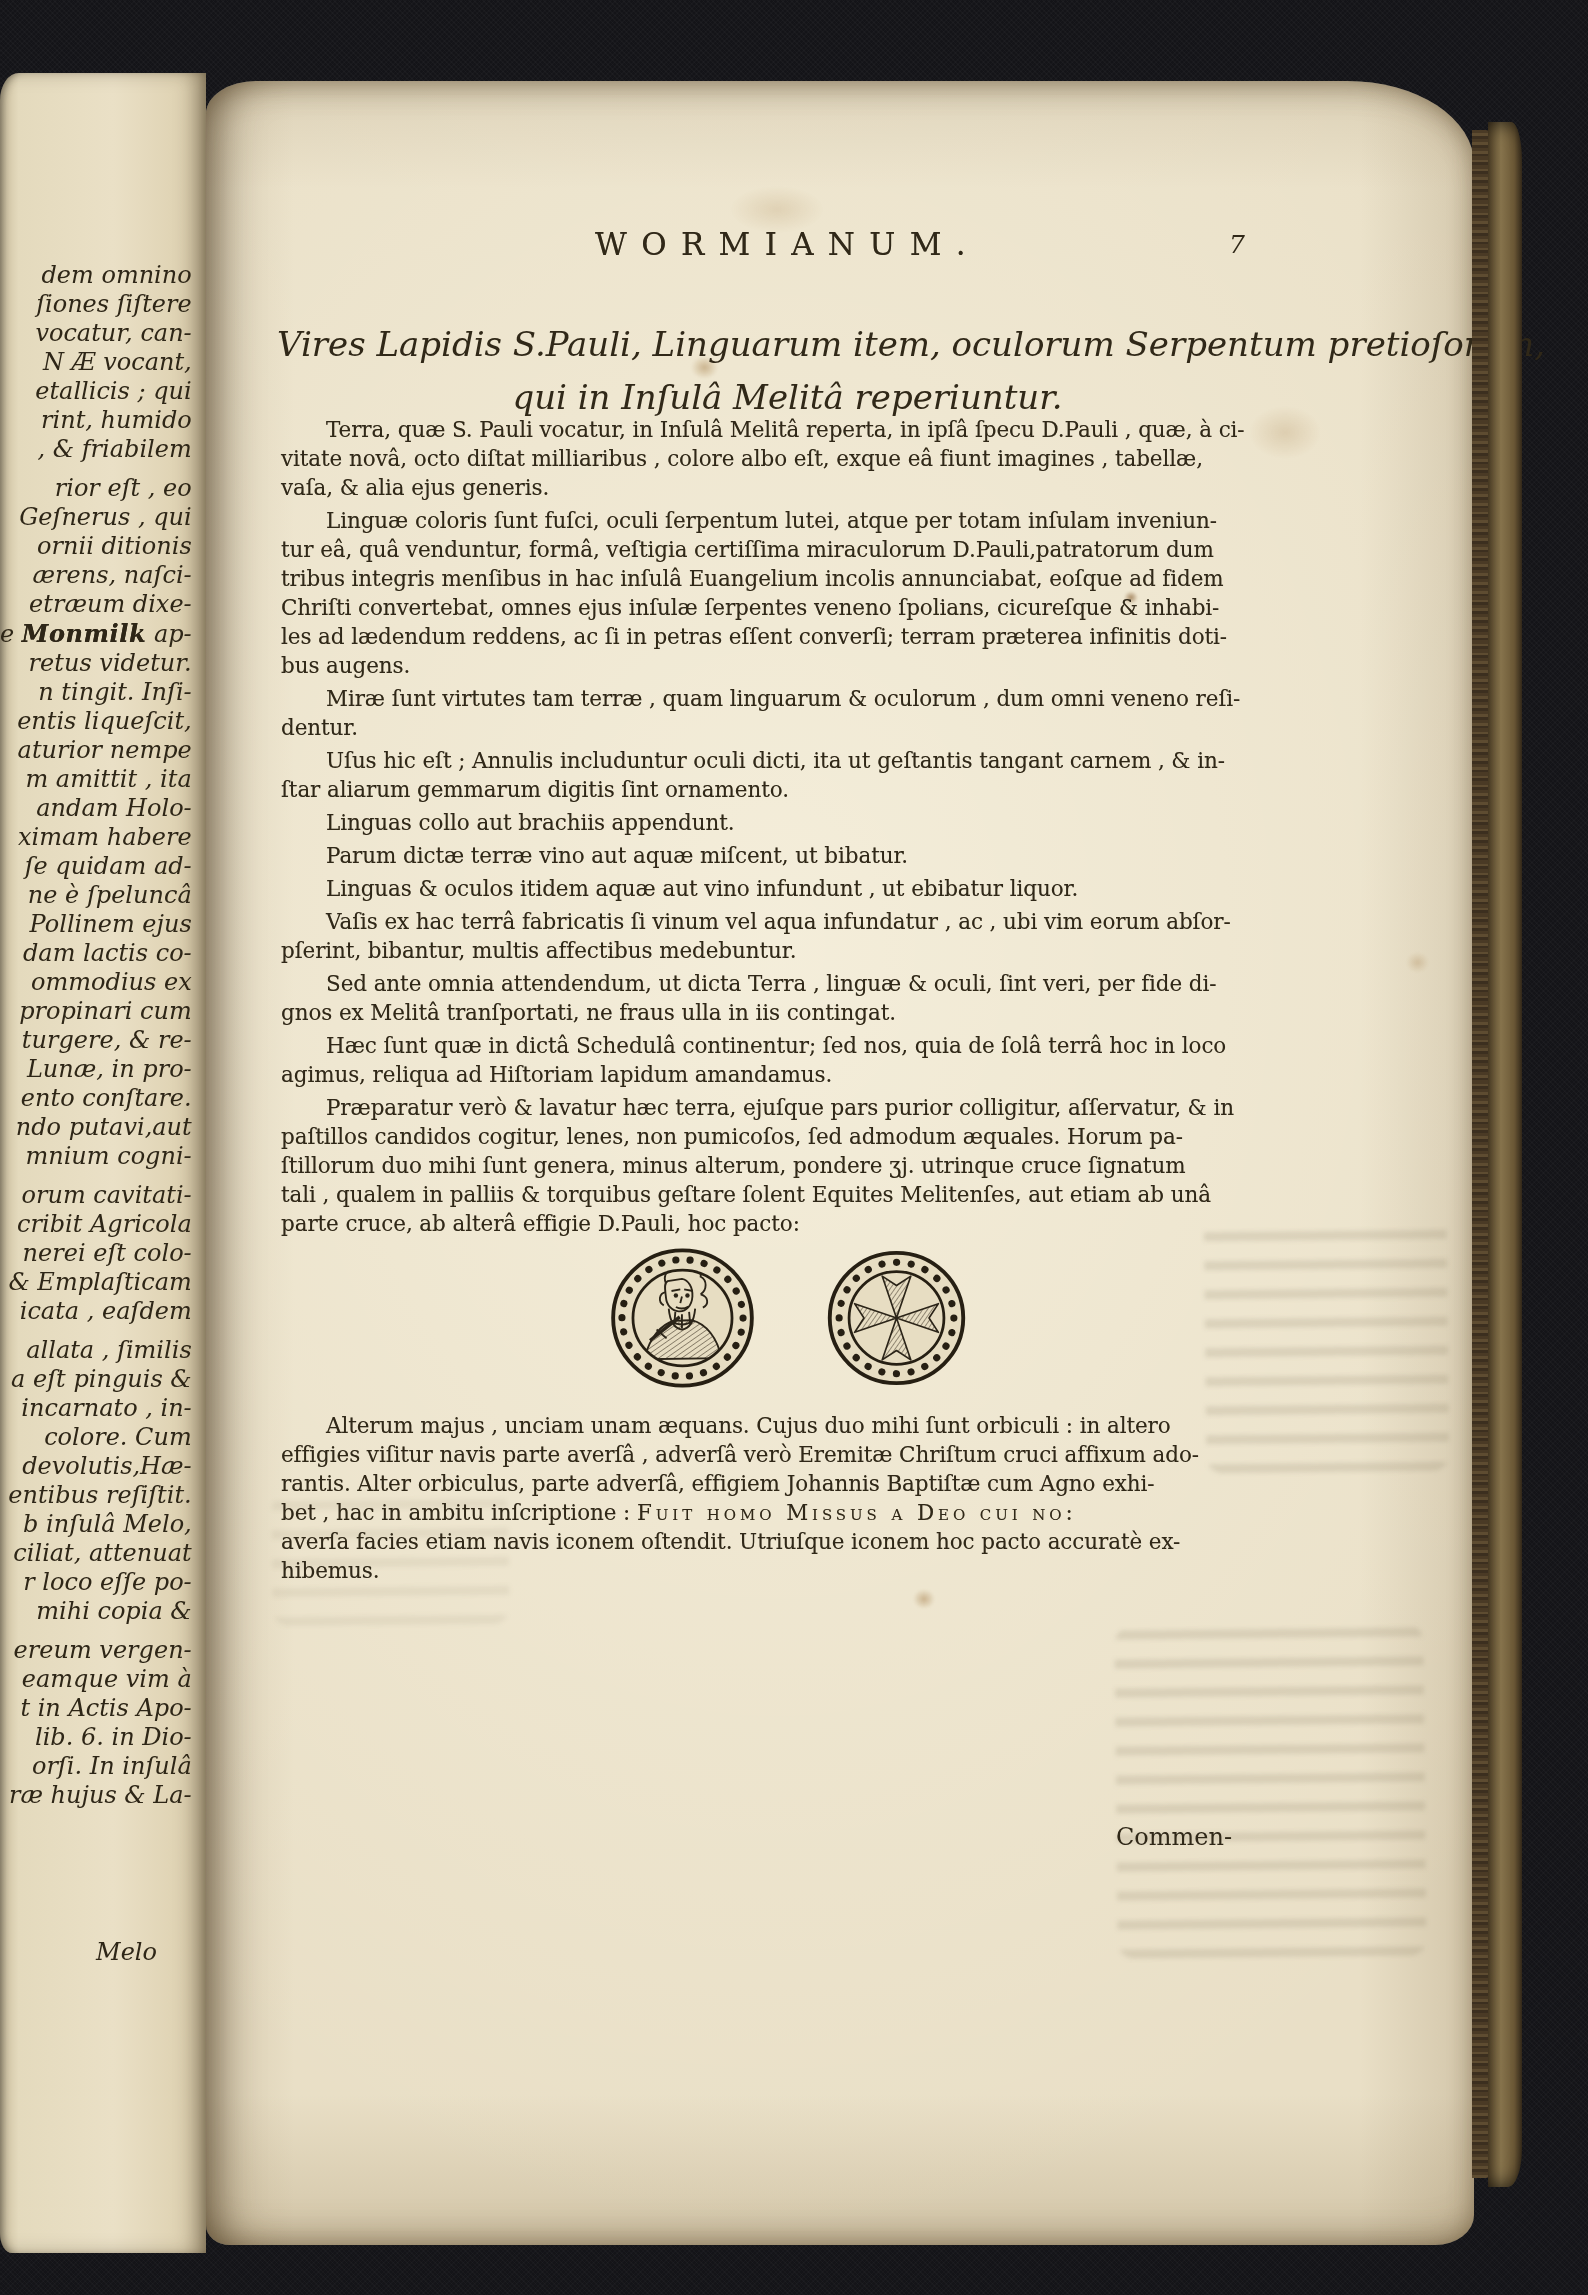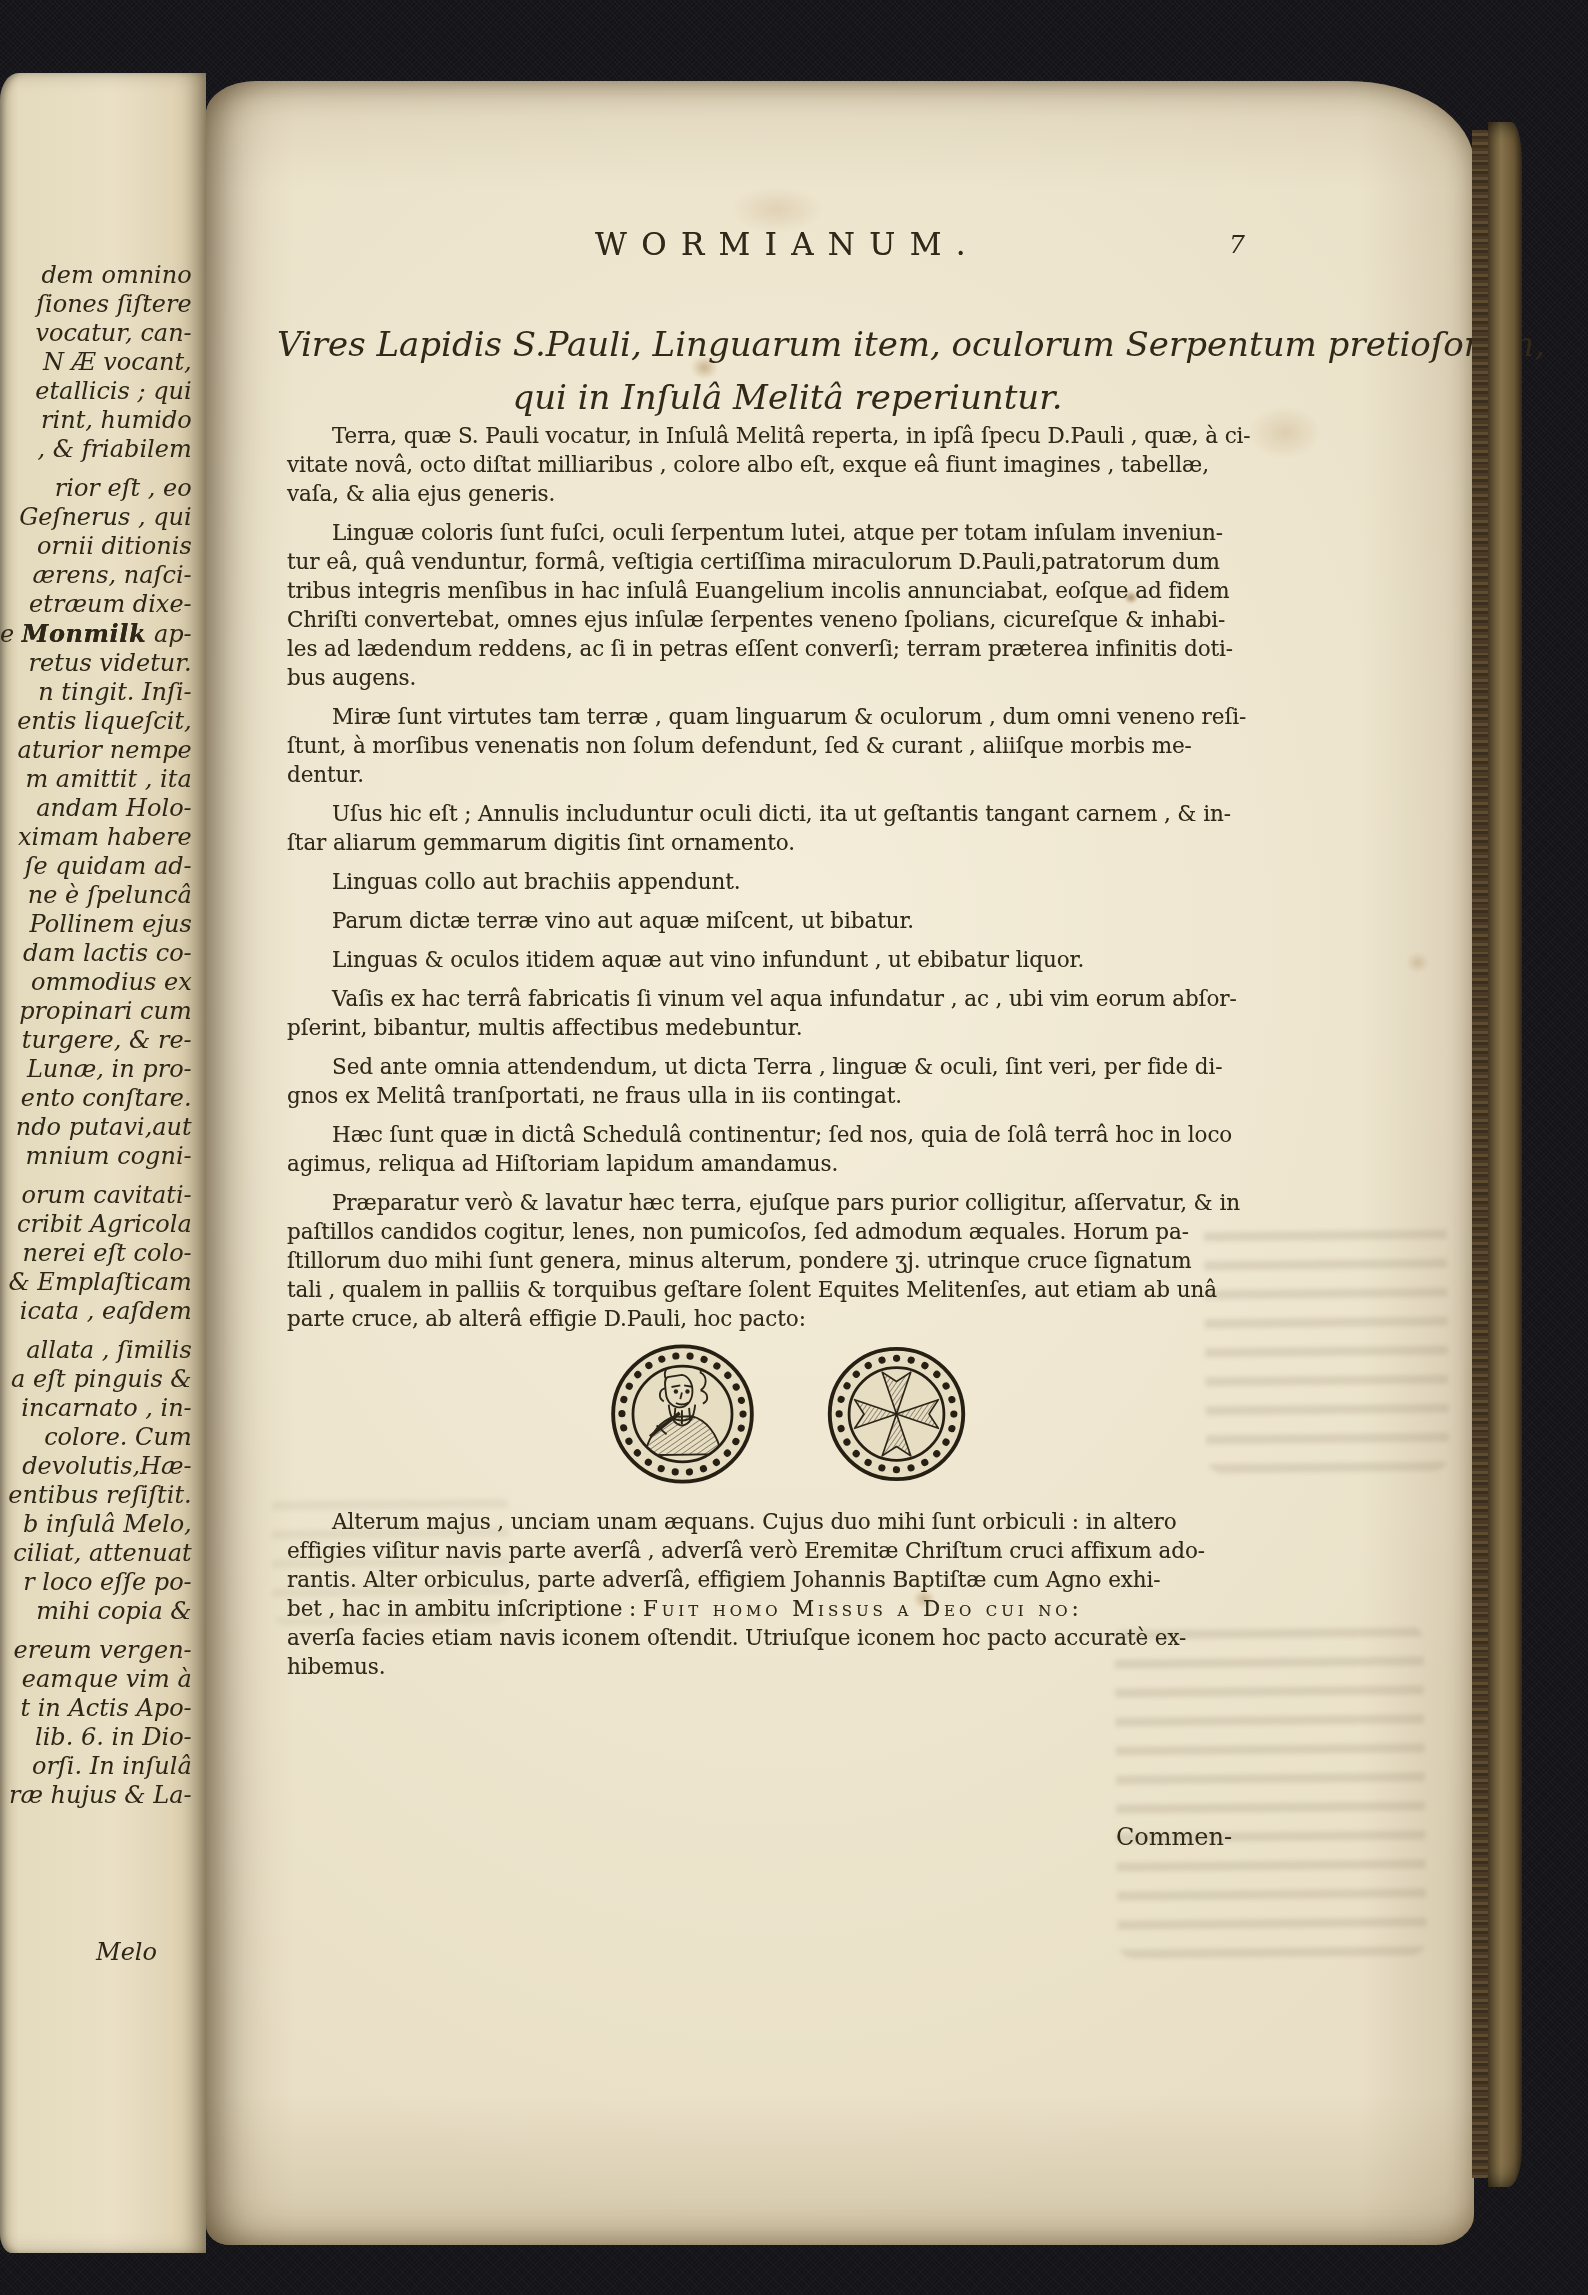--- a/index.html
+++ b/index.html
@@ -39,21 +39,21 @@
   .running-head-row{position:absolute;top:145px;left:0;width:100%;}
   .running-head{display:block;text-align:center;font-size:31px;letter-spacing:14.3px;
     text-shadow:0 0 0.6px rgba(48,40,24,.5);}
   .page-number{position:absolute;right:53px;top:4.4px;font-size:25px;font-style:italic;}
 
   .title{position:absolute;top:237px;left:0;width:100%;text-align:center;
     font-style:italic;font-size:34px;line-height:53px;white-space:nowrap;}
 
   #body-text{position:absolute;top:330px;left:0;width:100%;
     font-size:21.5px;line-height:29px;text-shadow:0 0 0.6px rgba(48,40,24,.35);}
-  .para{margin:10px;}
+  .para{margin:4px;}
   .line{white-space:nowrap;letter-spacing:-0.1px;}
   .line.indent{padding-left:45px;}
   .sc{font-variant:small-caps;letter-spacing:3.9px;}
 
   .medallions{display:flex;justify-content:center;align-items:center;gap:71px;
     margin:8.8px 0 22px;}
   .medallions svg{display:block;}
 
   .catchword{position:absolute;top:1742px;right:242px;font-size:24px;color:#302818;}
 
@@ -185,21 +185,20 @@
           <div class="para">
             <div class="line indent">Linguæ coloris ſunt fuſci, oculi ſerpentum lutei, atque per totam inſulam inveniun-</div>
             <div class="line">tur eâ, quâ venduntur, formâ, veſtigia certiſſima miraculorum D.Pauli,patratorum dum</div>
             <div class="line">tribus integris menſibus in hac inſulâ Euangelium incolis annunciabat, eoſque ad fidem</div>
             <div class="line">Chriſti convertebat, omnes ejus inſulæ ſerpentes veneno ſpolians, cicureſque &amp; inhabi-</div>
             <div class="line">les ad lædendum reddens, ac ſi in petras eſſent converſi; terram præterea infinitis doti-</div>
             <div class="line end">bus augens.</div>
           </div>
           <div class="para">
             <div class="line indent">Miræ ſunt virtutes tam terræ , quam linguarum &amp; oculorum , dum omni veneno reſi-</div>
-            <div class="line">ſtunt, à morſibus venenatis non ſolum defendunt,  ſed &amp; curant , aliiſque morbis me-</div>
             <div class="line end">dentur.</div>
           </div>
           <div class="para">
             <div class="line indent">Uſus hic eſt ;  Annulis includuntur oculi dicti, ita ut geſtantis tangant carnem , &amp; in-</div>
             <div class="line end">ſtar aliarum gemmarum digitis ſint ornamento.</div>
           </div>
           <div class="para">
             <div class="line indent end">Linguas collo aut brachiis appendunt.</div>
           </div>
           <div class="para">

